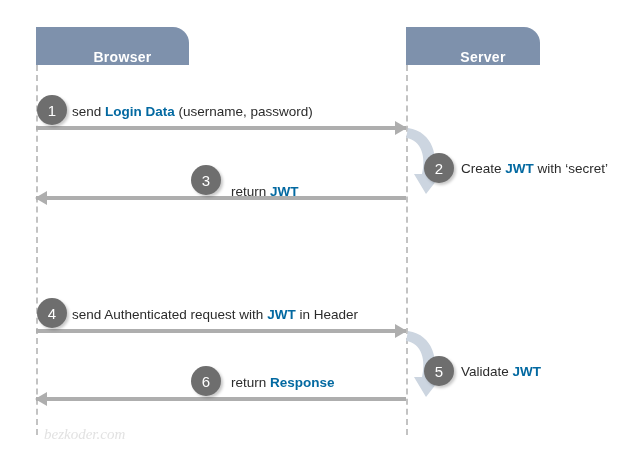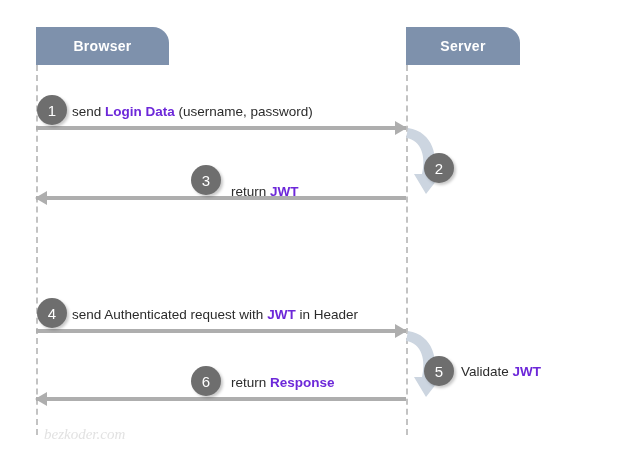--- a/index.html
+++ b/index.html
@@ -16,22 +16,23 @@
     overflow: hidden;
   }
 
   
   .participant {
     position: absolute;
     height: 38px;
     background: #7e91ac;
     border-top-right-radius: 16px;
     display: flex;
-    align-items: center;
+    align-items: flex-end;
     justify-content: center;
+    padding-left: 20px;
   }
   .participant-label {
     color: #ffffff;
     font-size: 14px;
     font-weight: bold;
     letter-spacing: 0.3px;
   }
   #participant-browser { left: 36px; top: 27px; width: 133px; }
   #participant-server  { left: 406px; top: 27px; width: 114px; }
 
@@ -90,21 +91,21 @@
 
   
   .caption {
     position: absolute;
     font-size: 13.5px;
     color: #2b2b2b;
     white-space: nowrap;
     z-index: 3;
   }
   .hl {
-    color: #6d28d9;
+    color: #0369a1;
     font-weight: bold;
   }
 
   
   .selfloop {
     position: absolute;
     z-index: 2;
   }
 
   
@@ -143,20 +144,23 @@
   <div class="badge" style="left:37px; top:95px;">
     <span>1</span>
   </div>
 
   <svg class="selfloop" style="left:400px; top:118px;" width="42" height="92" viewBox="0 0 42 92">
     <path d="M 8 10 C 34 14, 38 40, 34 58 L 40 58 L 26 76 L 14 56 L 22 56 C 26 40, 22 22, 6 20 Z" fill="#ccd5e0"></path>
   </svg>
   <div class="badge" style="left:424px; top:153px;">
     <span>2</span>
   </div>
+  <div class="caption" style="left:461px; top:161px;">
+    <span>Create </span><span class="hl">JWT</span><span> with ‘secret’</span>
+  </div>
 
   <div class="caption" style="left:231px; top:184px;">
     <span>return </span><span class="hl">JWT</span>
   </div>
   <div class="msg-line" style="top:196px;">
     <span class="arrowhead left"></span>
   </div>
   <div class="badge" style="left:191px; top:165px;">
     <span>3</span>
   </div>

